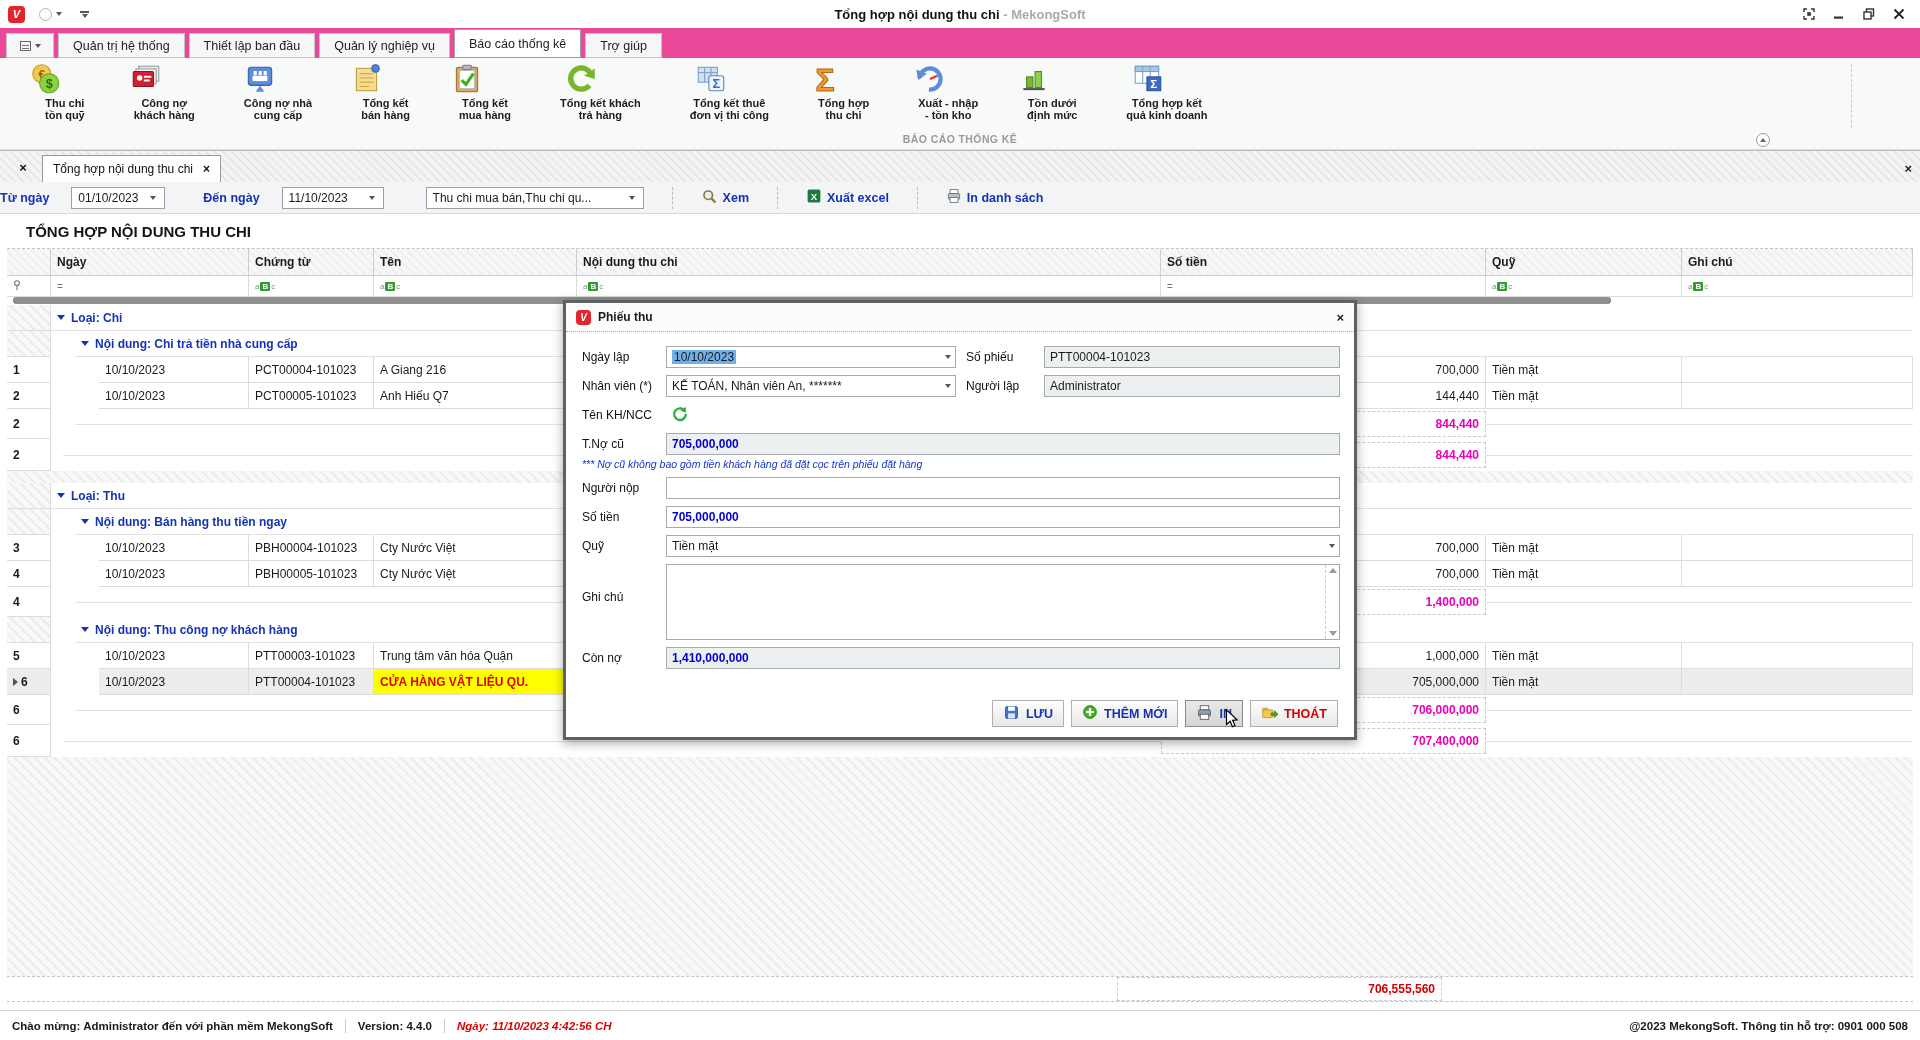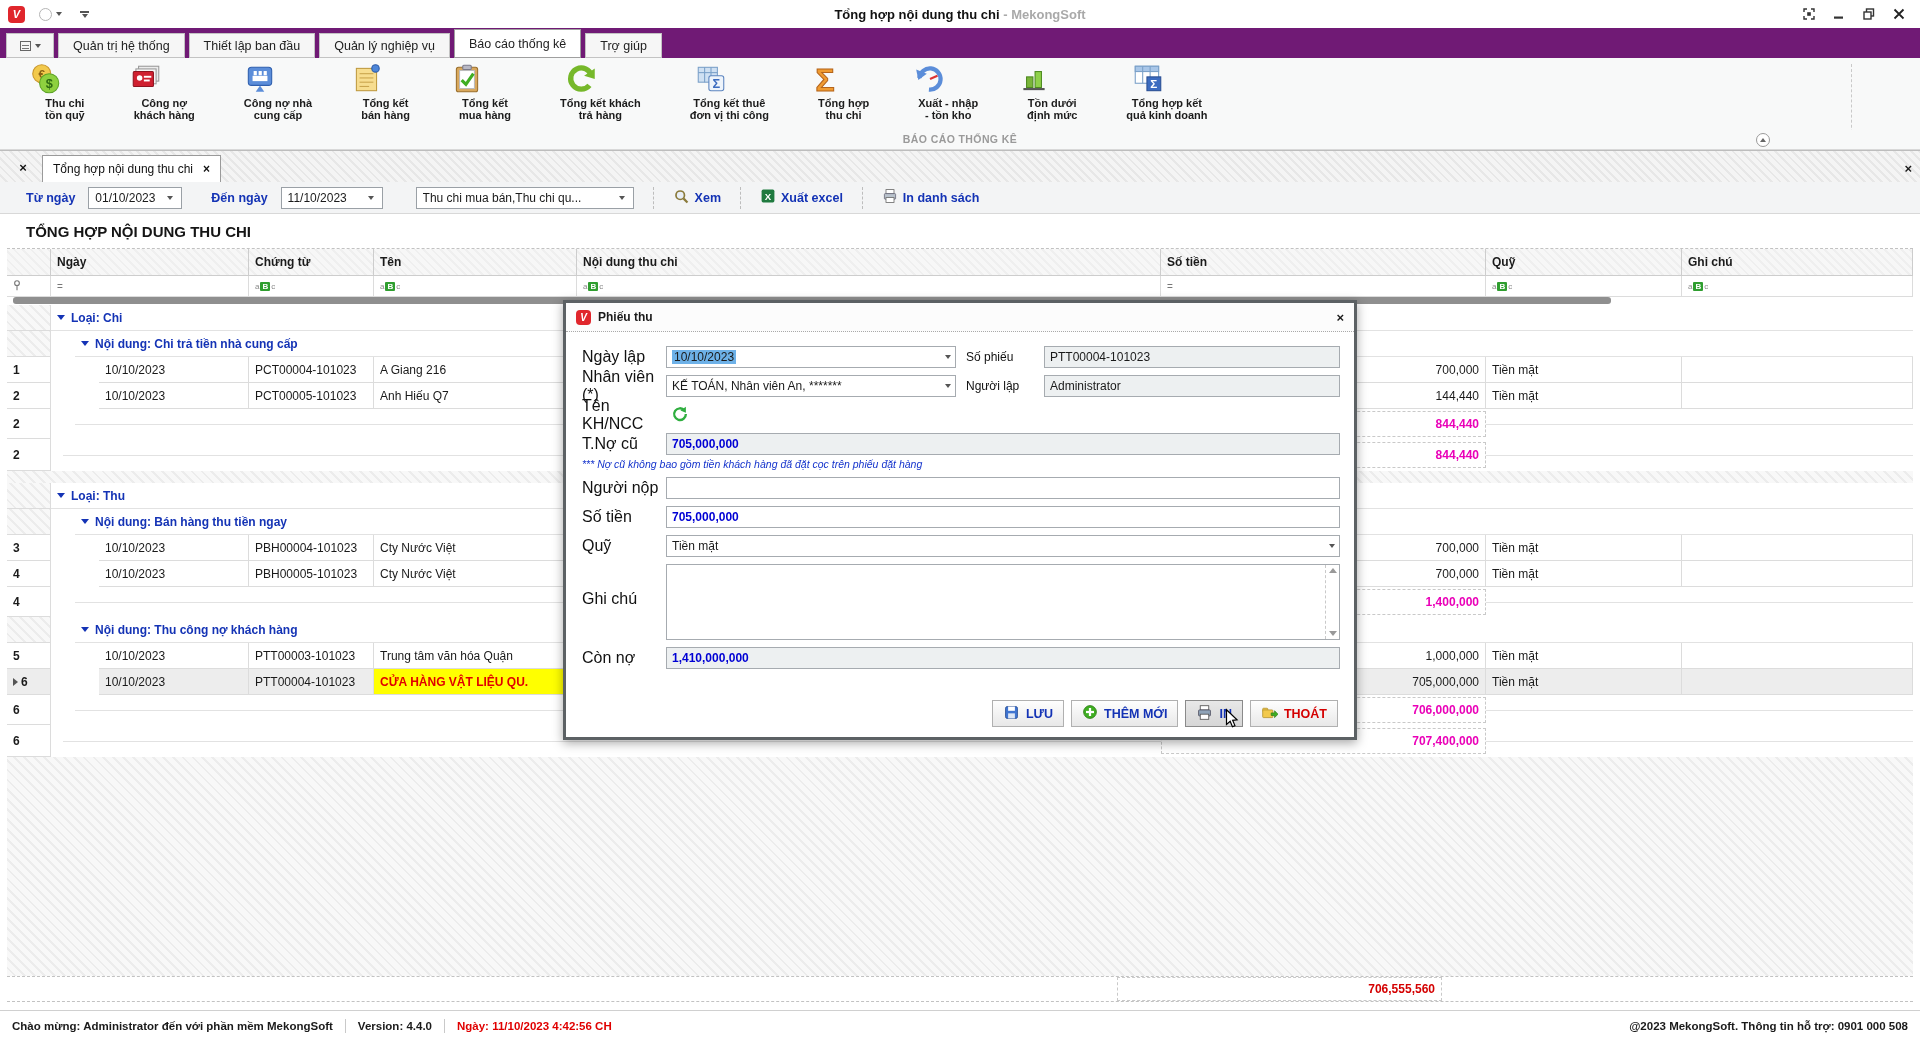--- a/index.html
+++ b/index.html
@@ -15,21 +15,21 @@
   .tri { width:0; height:0; border-left:3.5px solid transparent; border-right:3.5px solid transparent; border-top:4px solid #555; }
   .qat-more { margin-left:18px; display:flex; flex-direction:column; align-items:center; }
   .qat-more .bar { width:9px; height:2px; background:#555; margin-bottom:1px; }
   .title-center { position:absolute; left:0; right:0; text-align:center; font-size:13px; pointer-events:none; }
   .title-center .main { font-weight:bold; color:#111; }
   .title-center .suffix { font-weight:bold; color:#a9a9a9; }
   .wincontrols { margin-left:auto; display:flex; gap:16px; align-items:center; padding-right:6px; }
   .winbtn { width:14px; height:14px; display:flex; align-items:center; justify-content:center; }
 
   
-  .ribbontabs { height:30px; background:#701a75; display:flex; align-items:flex-end; padding:3px 6px 0 6px; gap:4px; }
+  .ribbontabs { height:30px; background:#ec4899; display:flex; align-items:flex-end; padding:3px 6px 0 6px; gap:4px; }
   .apptab { width:48px; height:25px; border:1px solid #c3c3c3; background:#f6f6f6; display:flex; align-items:center; justify-content:center; gap:4px; }
   .menulines { width:11px; height:10px; border:1px solid #666; padding:1px;
     background:repeating-linear-gradient(#777 0 1px,transparent 1px 3px); background-clip:content-box; }
   .rtab { height:25px; border:1px solid #c3c3c3; background:#f6f6f6; padding:0 14px; display:flex; align-items:center; font-size:12.5px; color:#222; }
   .rtab.active { background:#fff; height:29px; border-color:#9f9f9f; font-weight:normal; }
 
   
   .ribbon { height:72px; background:#f8f9f9; display:flex; align-items:flex-start; padding:2px 4px 0 2px; position:relative; border-bottom:none; }
   .rbtn { min-width:72px; padding:1px 6px 0 6px; display:flex; flex-direction:column; align-items:center; cursor:pointer; }
   .rbtn .ric { height:36px; display:flex; align-items:center; justify-content:center; }
@@ -45,21 +45,21 @@
   .tabstrip { height:32px; background:repeating-linear-gradient(45deg,#f4f4f4 0 4px,#e7e7e7 4px 6px);
     border-top:1px solid #bdbdbd; display:flex; align-items:flex-end; padding:0 6px; position:relative; }
   .strip-x { width:30px; height:24px; margin:0 4px 3px 2px; display:flex; align-items:center; justify-content:center;
     font-weight:bold; font-size:13px; color:#111; cursor:pointer; }
   .doctab { height:27px; background:#fff; border:1px solid #9a9a9a; border-bottom:none; padding:0 10px; display:flex; gap:10px;
     align-items:center; font-size:12px; color:#111; }
   .doctab .x { font-weight:bold; cursor:pointer; }
   .strip-x-right { position:absolute; right:8px; bottom:6px; font-weight:bold; font-size:13px; cursor:pointer; }
 
   
-  .filterbar { height:32px; background:#f3f4f5; border-bottom:1px solid #d8d8d8; display:flex; align-items:center; padding:0 26px; gap:13px; }
+  .filterbar { height:32px; background:#f3f4f5; border-bottom:1px solid #d8d8d8; display:flex; align-items:center; padding:0 0; gap:22px; }
   .flabel { color:#1433b5; font-weight:bold; font-size:12.5px; }
   .combo { background:#fff; border:1px solid #9aa0a6; height:22px; display:flex; align-items:center; padding:0 4px 0 6px; position:relative; }
   .combo .val { flex:1; white-space:nowrap; overflow:hidden; }
   .combo .arrowzone { width:14px; display:flex; justify-content:center; }
   .vsep { height:22px; border-left:1px dashed #bdbdbd; margin:0 6px; }
   .tbtn { display:flex; align-items:center; gap:5px; color:#1433b5; font-weight:bold; font-size:12.5px; cursor:pointer; }
 
   
   .heading { height:34px; display:flex; align-items:center; padding-left:26px; }
   .heading .t { font-size:15px; font-weight:bold; color:#151515; }
@@ -98,21 +98,21 @@
   .grand { height:26px; border-top:1px dashed #c2c2c2; border-bottom:1px dashed #c2c2c2; background:#fff; }
   .grand .sp { background:#fff; }
 
   
   .dialog { position:absolute; left:563px; top:300px; width:794px; height:440px; background:#fff;
     border:3px solid #5c6164; box-shadow:0 3px 10px rgba(0,0,0,.35); z-index:50; }
   .dhead { height:29px; display:flex; align-items:center; gap:7px; padding:0 10px; background:#fcfcfc; border-bottom:1px dotted #aaa; }
   .dhead .t { font-weight:bold; font-size:12px; }
   .dhead .x { margin-left:auto; font-weight:bold; font-size:13px; cursor:pointer; }
   .drow { display:flex; align-items:center; margin:7px 14px 0 16px; height:22px; }
-  .dlab { width:84px; flex-shrink:0; font-size:16px; color:#111; }
+  .dlab { width:84px; flex-shrink:0; font-size:12px; color:#111; }
   .dlab2 { width:88px; flex-shrink:0; padding-left:10px; font-size:12px; color:#111; }
   .dfield { height:22px; border:1px solid #a6abb0; background:#fff; display:flex; align-items:center; padding:0 5px; overflow:hidden; white-space:nowrap; }
   .ro { background:#edf0f1; }
   .bluev { color:#0000d4; font-weight:bold; }
   .dcombo { position:relative; padding-right:16px; }
   .dcombo .arr { position:absolute; right:4px; top:8px; }
   .selhl { background:#6db1e8; padding:0 2px; }
   .dnote { margin:3px 14px 0 16px; color:#1433cc; font-style:italic; font-size:10.5px; }
   .dta { display:flex; margin:7px 14px 0 16px; }
   .dta .dlab { padding-top:26px; }
@@ -126,21 +126,21 @@
   .dbtn { height:27px; padding:0 10px; border:1px solid #b0b0b0; background:linear-gradient(#fefefe,#e8e8e8);
     display:flex; align-items:center; gap:6px; font-weight:bold; color:#1433b5; font-size:12.5px; cursor:pointer; }
   .dbtn.hover { background:linear-gradient(#e8e8e8,#d6d6d6); border-color:#8a8a8a; }
   .dbtn.redtxt { color:#d40000; }
   .cursor { position:absolute; left:655px; top:404px; z-index:60; pointer-events:none; }
 
   
   .statusbar { position:absolute; left:0; right:0; bottom:0; height:30px; background:#fff; border-top:1px solid #d0d0d0;
     display:flex; align-items:center; padding:0 12px; font-size:11.5px; font-weight:bold; }
   .statusbar .sep { height:14px; border-left:1px solid #c9c9c9; margin:0 12px; }
-  .statusbar .date { color:#e00000; }
+  .statusbar .date { color:#e00000;font-style:italic; }
   .statusbar .right { margin-left:auto; }
 </style>
 </head>
 <body>
 
 <div class="titlebar">
   <div class="vlogo">V</div>
   <div class="qat">
     <span class="qat-circle"></span>
     <span class="tri"></span>

